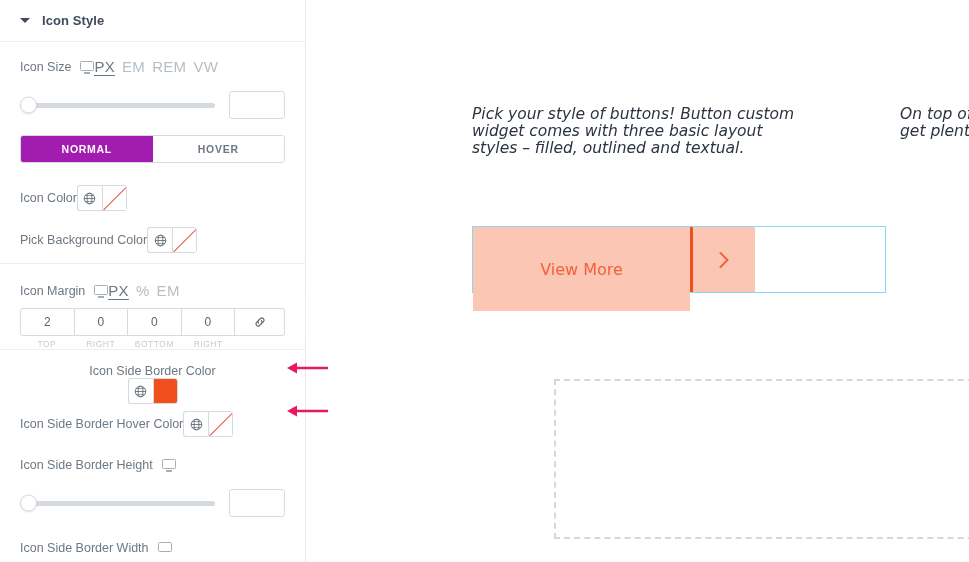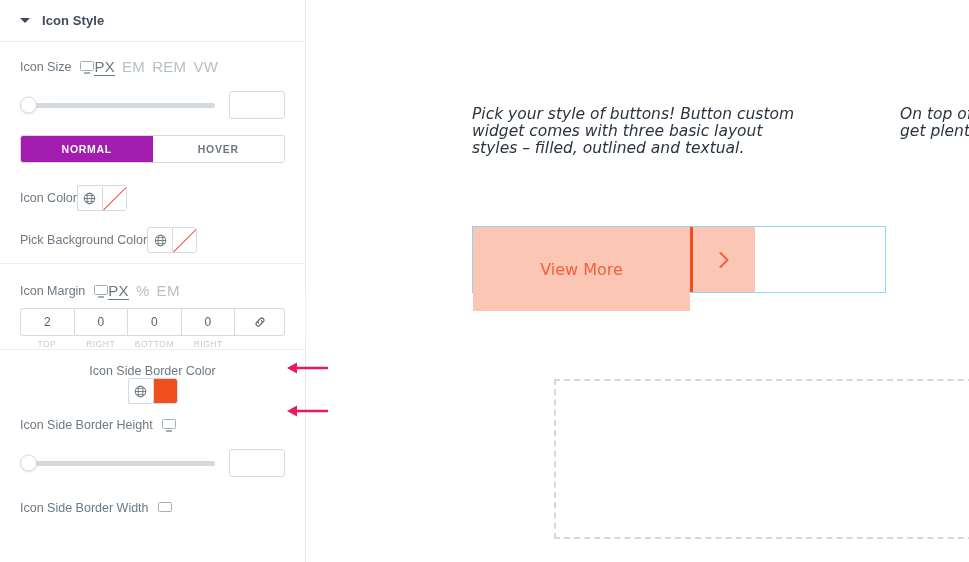--- a/index.html
+++ b/index.html
@@ -329,20 +329,37 @@
               <line x1="2.6" y1="4.4" x2="13.4" y2="4.4" stroke="#5a636c" stroke-width=".8"></line>
               <line x1="2.6" y1="11.6" x2="13.4" y2="11.6" stroke="#5a636c" stroke-width=".8"></line>
             </svg>
           </span>
           <span class="cbox right">
             <span class="swatch-fill" id="sb-swatch" style="background: rgb(240, 80, 30);"></span>
           </span>
         </span>
       </div>
 
+      <div class="row" style="min-height:40px;">
+        <span class="ctrl-label">Icon Side Border Hover Color</span>
+        <span class="color-ctrl">
+          <span class="cbox left">
+            <svg width="13" height="13" viewBox="0 0 16 16">
+              <circle cx="8" cy="8" r="6.5" fill="none" stroke="#5a636c" stroke-width="1.1"></circle>
+              <ellipse cx="8" cy="8" rx="3" ry="6.5" fill="none" stroke="#5a636c" stroke-width="1"></ellipse>
+              <line x1="1.5" y1="8" x2="14.5" y2="8" stroke="#5a636c" stroke-width="1"></line>
+              <line x1="2.6" y1="4.4" x2="13.4" y2="4.4" stroke="#5a636c" stroke-width=".8"></line>
+              <line x1="2.6" y1="11.6" x2="13.4" y2="11.6" stroke="#5a636c" stroke-width=".8"></line>
+            </svg>
+          </span>
+          <span class="cbox right">
+            <span class="swatch-empty"></span>
+          </span>
+        </span>
+      </div>
 
       <div class="row" style="min-height:26px;margin-top:8px;">
         <div class="row-label-wrap">
           <span class="ctrl-label">Icon Side Border Height</span>
           <span class="monitor-icon">
               <span class="screen"></span>
               <span class="stand"></span>
             </span>
         </div>
       </div>

